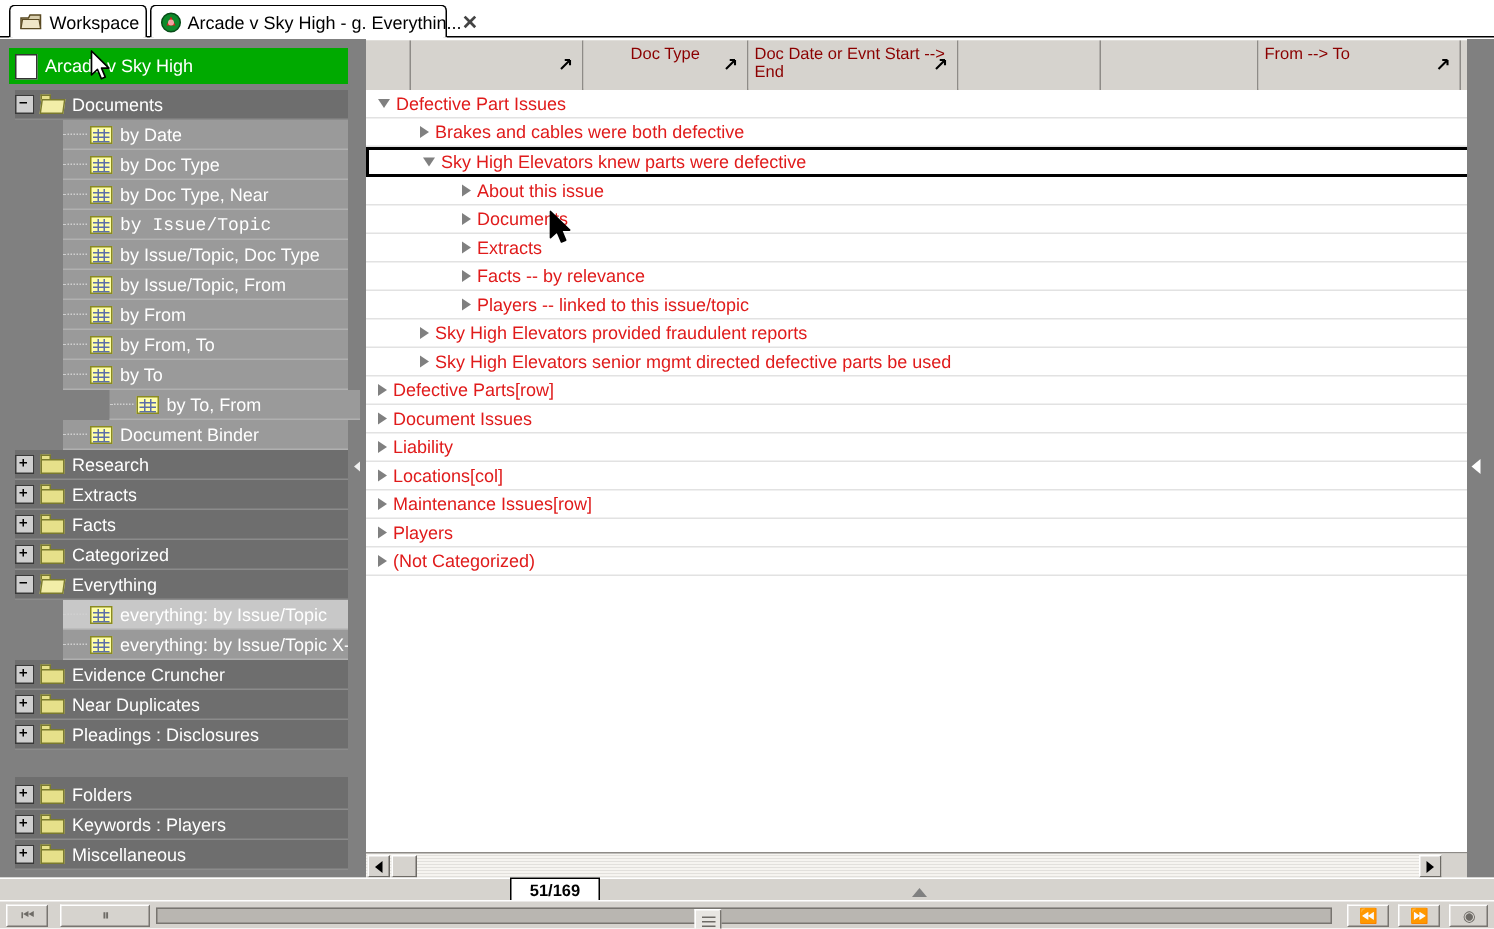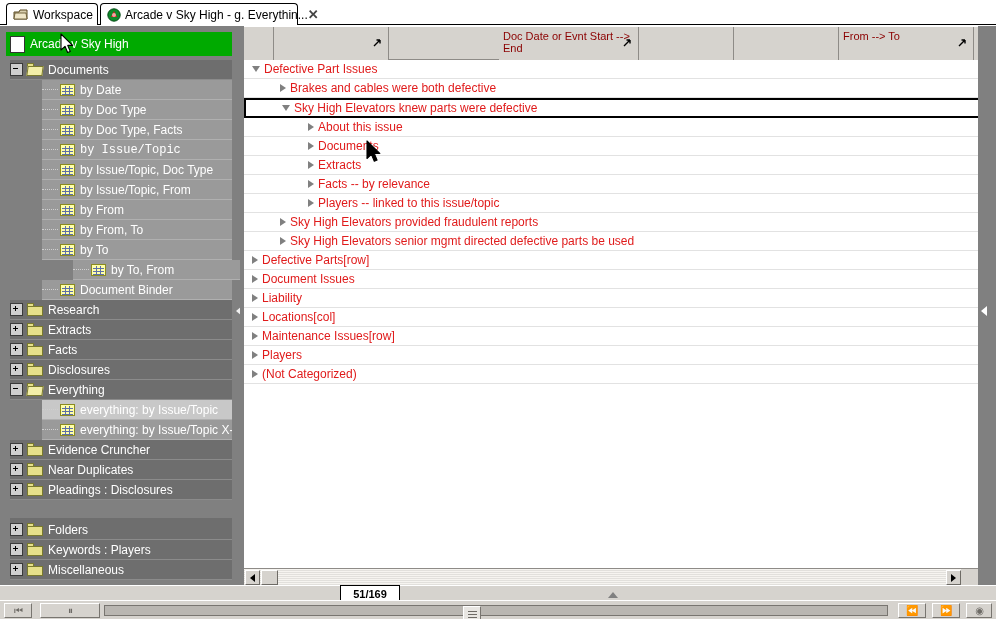--- a/index.html
+++ b/index.html
@@ -362,21 +362,21 @@
           <span class="node-label">by Date</span>
         </div>
         <div class="node leaf" style="top: 74px;">
           <span style="flex:0 0 16px;width:16px;height:1px;border-top:1px dotted #cfcfcf;margin-right:2px;"></span>
           <span class="icon-grid"></span>
           <span class="node-label">by Doc Type</span>
         </div>
         <div class="node leaf" style="top: 94px;">
           <span style="flex:0 0 16px;width:16px;height:1px;border-top:1px dotted #cfcfcf;margin-right:2px;"></span>
           <span class="icon-grid"></span>
-          <span class="node-label">by Doc Type, Facts</span>
+          <span class="node-label">by Doc Type, Near</span>
         </div>
         <div class="node leaf" style="top: 114px; font-family: Liberation Mono, monospace;">
           <span style="flex:0 0 16px;width:16px;height:1px;border-top:1px dotted #cfcfcf;margin-right:2px;"></span>
           <span class="icon-grid"></span>
           <span class="node-label">by Issue/Topic</span>
         </div>
         <div class="node leaf" style="top: 134px;">
           <span style="flex:0 0 16px;width:16px;height:1px;border-top:1px dotted #cfcfcf;margin-right:2px;"></span>
           <span class="icon-grid"></span>
           <span class="node-label">by Issue/Topic, Doc Type</span>
@@ -434,21 +434,21 @@
             <span class="fbody"></span>
           </span>
           <span class="node-label">Facts</span>
         </div>
         <div class="node folder" style="top: 334px;">
           <span class="expander plus"></span>
           <span class="icon-folder">
             <span class="ftab"></span>
             <span class="fbody"></span>
           </span>
-          <span class="node-label">Disclosures</span>
+          <span class="node-label">Categorized</span>
         </div>
         <div class="node folder" style="top: 354px;">
           <span class="expander"></span>
           <span class="icon-folder open">
             <span class="ftab"></span>
             <span class="fbody"></span>
           </span>
           <span class="node-label">Everything</span>
         </div>
         <div class="node leaf sel" style="top: 374px;">
@@ -523,20 +523,23 @@
 <div id="sidebar-handle">
   <div class="arr"></div>
 </div>
 
 <div id="main">
   <div id="grid-left-edge"></div>
 
   <div id="grid-header">
       <div class="hcell" style="left: 0px; width: 30px;"><span></span></div>
       <div class="hcell center" style="left: 30px; width: 115px;"><span></span><span class="sortmark"><svg width="10" height="10" viewBox="0 0 10 10">
+            <path d="M2 8 L8 2 M8 2 L4.5 2 M8 2 L8 5.5" stroke="#000" stroke-width="1.4" fill="none"></path>
+          </svg></span></div>
+      <div class="hcell center" style="left: 145px; width: 110px;"><span>Doc Type</span><span class="sortmark"><svg width="10" height="10" viewBox="0 0 10 10">
             <path d="M2 8 L8 2 M8 2 L4.5 2 M8 2 L8 5.5" stroke="#000" stroke-width="1.4" fill="none"></path>
           </svg></span></div>
       <div class="hcell" style="left: 255px; width: 140px;"><span>Doc Date or Evnt Start --&gt; End</span><span class="sortmark"><svg width="10" height="10" viewBox="0 0 10 10">
             <path d="M2 8 L8 2 M8 2 L4.5 2 M8 2 L8 5.5" stroke="#000" stroke-width="1.4" fill="none"></path>
           </svg></span></div>
       <div class="hcell" style="left: 395px; width: 95px;"><span></span></div>
       <div class="hcell" style="left: 490px; width: 105px;"><span></span></div>
       <div class="hcell" style="left: 595px; width: 135px;"><span>From --&gt; To</span><span class="sortmark"><svg width="10" height="10" viewBox="0 0 10 10">
             <path d="M2 8 L8 2 M8 2 L4.5 2 M8 2 L8 5.5" stroke="#000" stroke-width="1.4" fill="none"></path>
           </svg></span></div>

